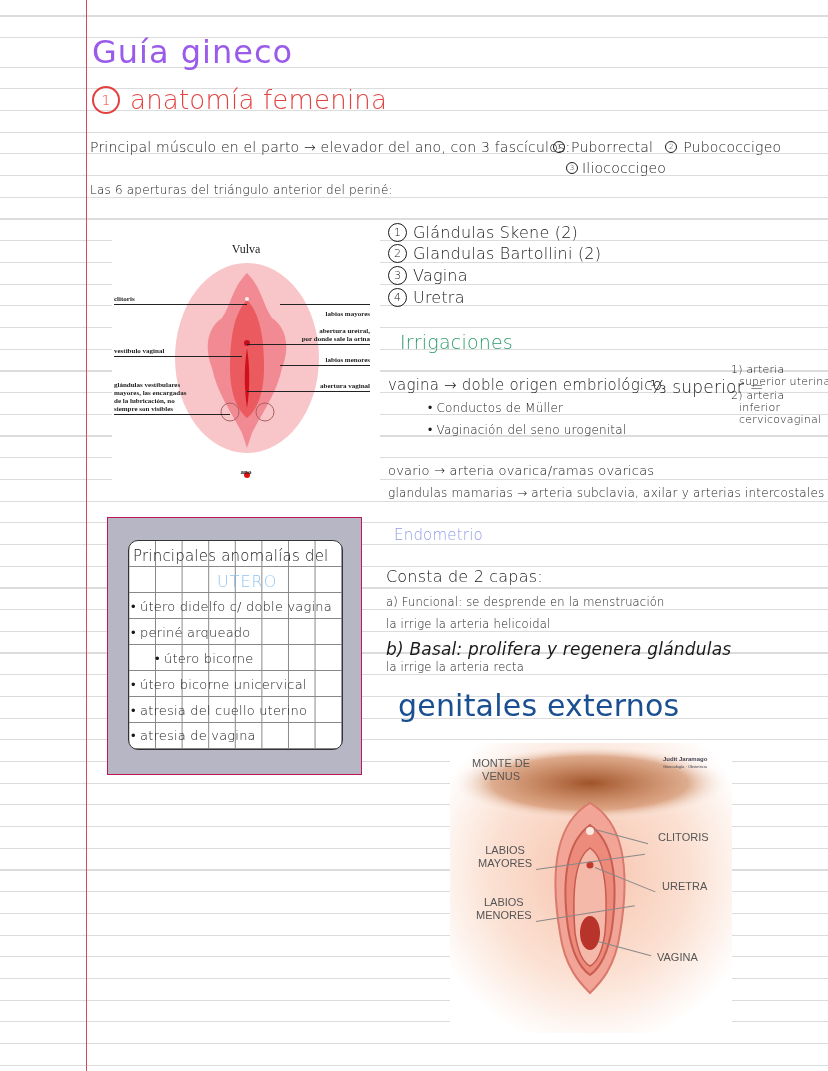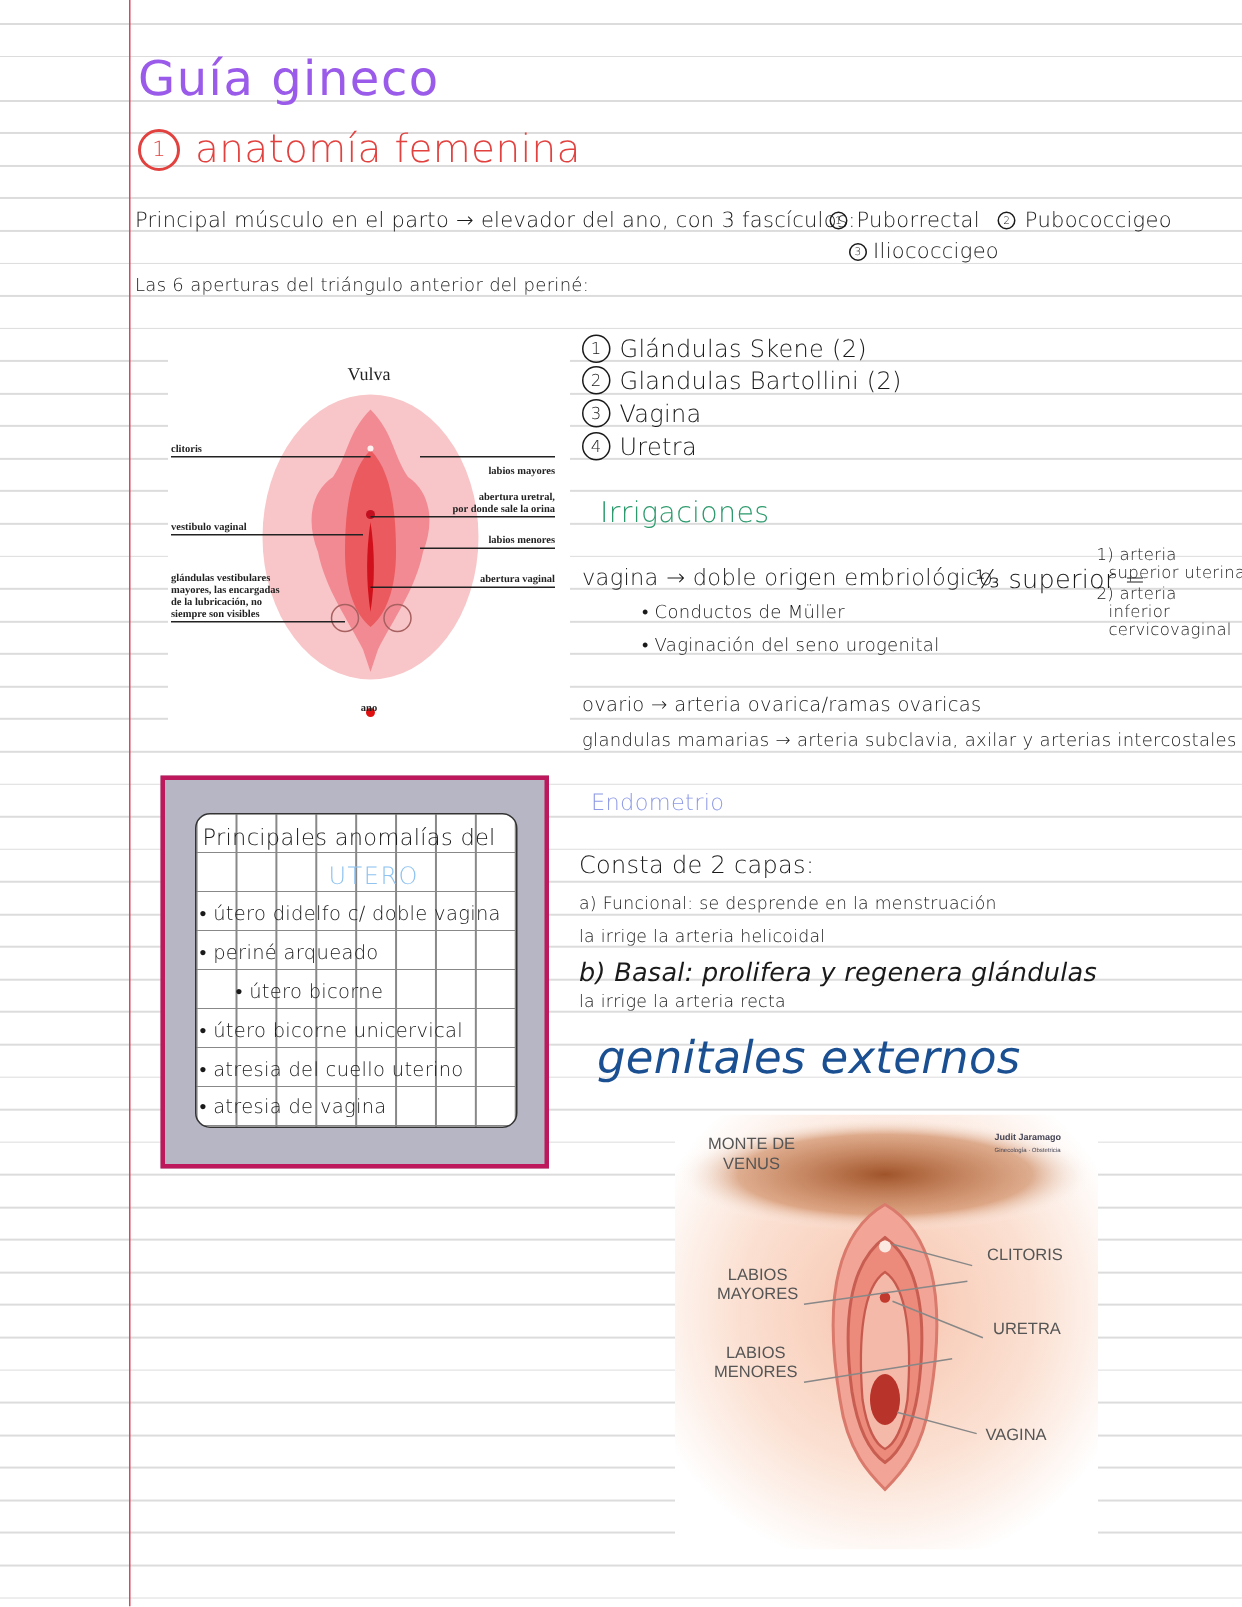--- a/index.html
+++ b/index.html
@@ -19,31 +19,31 @@
   .hw { position:absolute; white-space:nowrap; color:#1a1a1a; font-family:"DejaVu Sans", sans-serif; font-weight:300; letter-spacing:0.2px; }
   .title { left:92px; top:33px; font-size:32px; color:#9b5bea; font-family:"DejaVu Sans", sans-serif; font-weight:normal; letter-spacing:1px; }
   .section1 { left:92px; top:85px; font-size:26px; color:#e2423f; display:flex; align-items:center; gap:10px; }
   .circ { display:inline-flex; align-items:center; justify-content:center; border-radius:50%; border:1.5px solid currentColor; font-size:12px; line-height:1; }
   .section1 .circ { width:24px; height:24px; font-size:14px; border-width:2px; }
   .line-sm { font-size:14px; }
   .list-item { display:flex; align-items:center; gap:6px; font-size:16px; }
   .list-item .circ { width:17px; height:17px; font-size:11px; }
   .green { color:#2c9a6c; }
   .lav { color:#8e9ae6; }
-  .navy { color:#1a4f92;font-style:italic; }
+  .navy { color:#1a4f92; }
   .tiny { font-size:11px; line-height:12px; }
 
   
   .vulva-box { position:absolute; left:112px; top:228px; width:268px; height:262px; background:#fff; }
   .vulva-box .vtitle { position:absolute; left:0; width:268px; top:14px; text-align:center; font-family:"Liberation Serif", serif; font-weight:normal; font-size:12px; color:#222; }
   .vlabel { position:absolute; font-family:"Liberation Serif", serif; font-weight:bold; font-size:7px; line-height:8px; color:#222; }
   .vline { position:absolute; height:1px; background:#222; }
 
   
-  .utero-frame { position:absolute; left:107px; top:517px; width:253px; height:256px; background:#b6b6c4; border:3px solid #be185d; }
+  .utero-frame { position:absolute; left:107px; top:517px; width:253px; height:256px; background:#b6b6c4; border:1px solid #be185d; }
   .utero-card { position:absolute; left:20px; top:22px; width:213px; height:208px; border:1.5px solid #333; border-radius:10px; background-color:#fff;
      background-image: linear-gradient(to right, #888 1px, transparent 1px), linear-gradient(to bottom, #888 1px, transparent 1px);
      background-size: 26.6px 26px; background-position: 26px 25px; overflow:hidden; }
   .utero-card .hw { font-size:13px; }
 
   
   .ext-img { position:absolute; left:450px; top:743px; width:282px; height:290px; }
   .ext-label { position:absolute; font-family:"Liberation Sans", sans-serif; font-size:11px; color:#555; text-align:center; line-height:13px; }
   .ext-line { position:absolute; height:1px; background:#888; transform-origin:left center; }
 </style>

